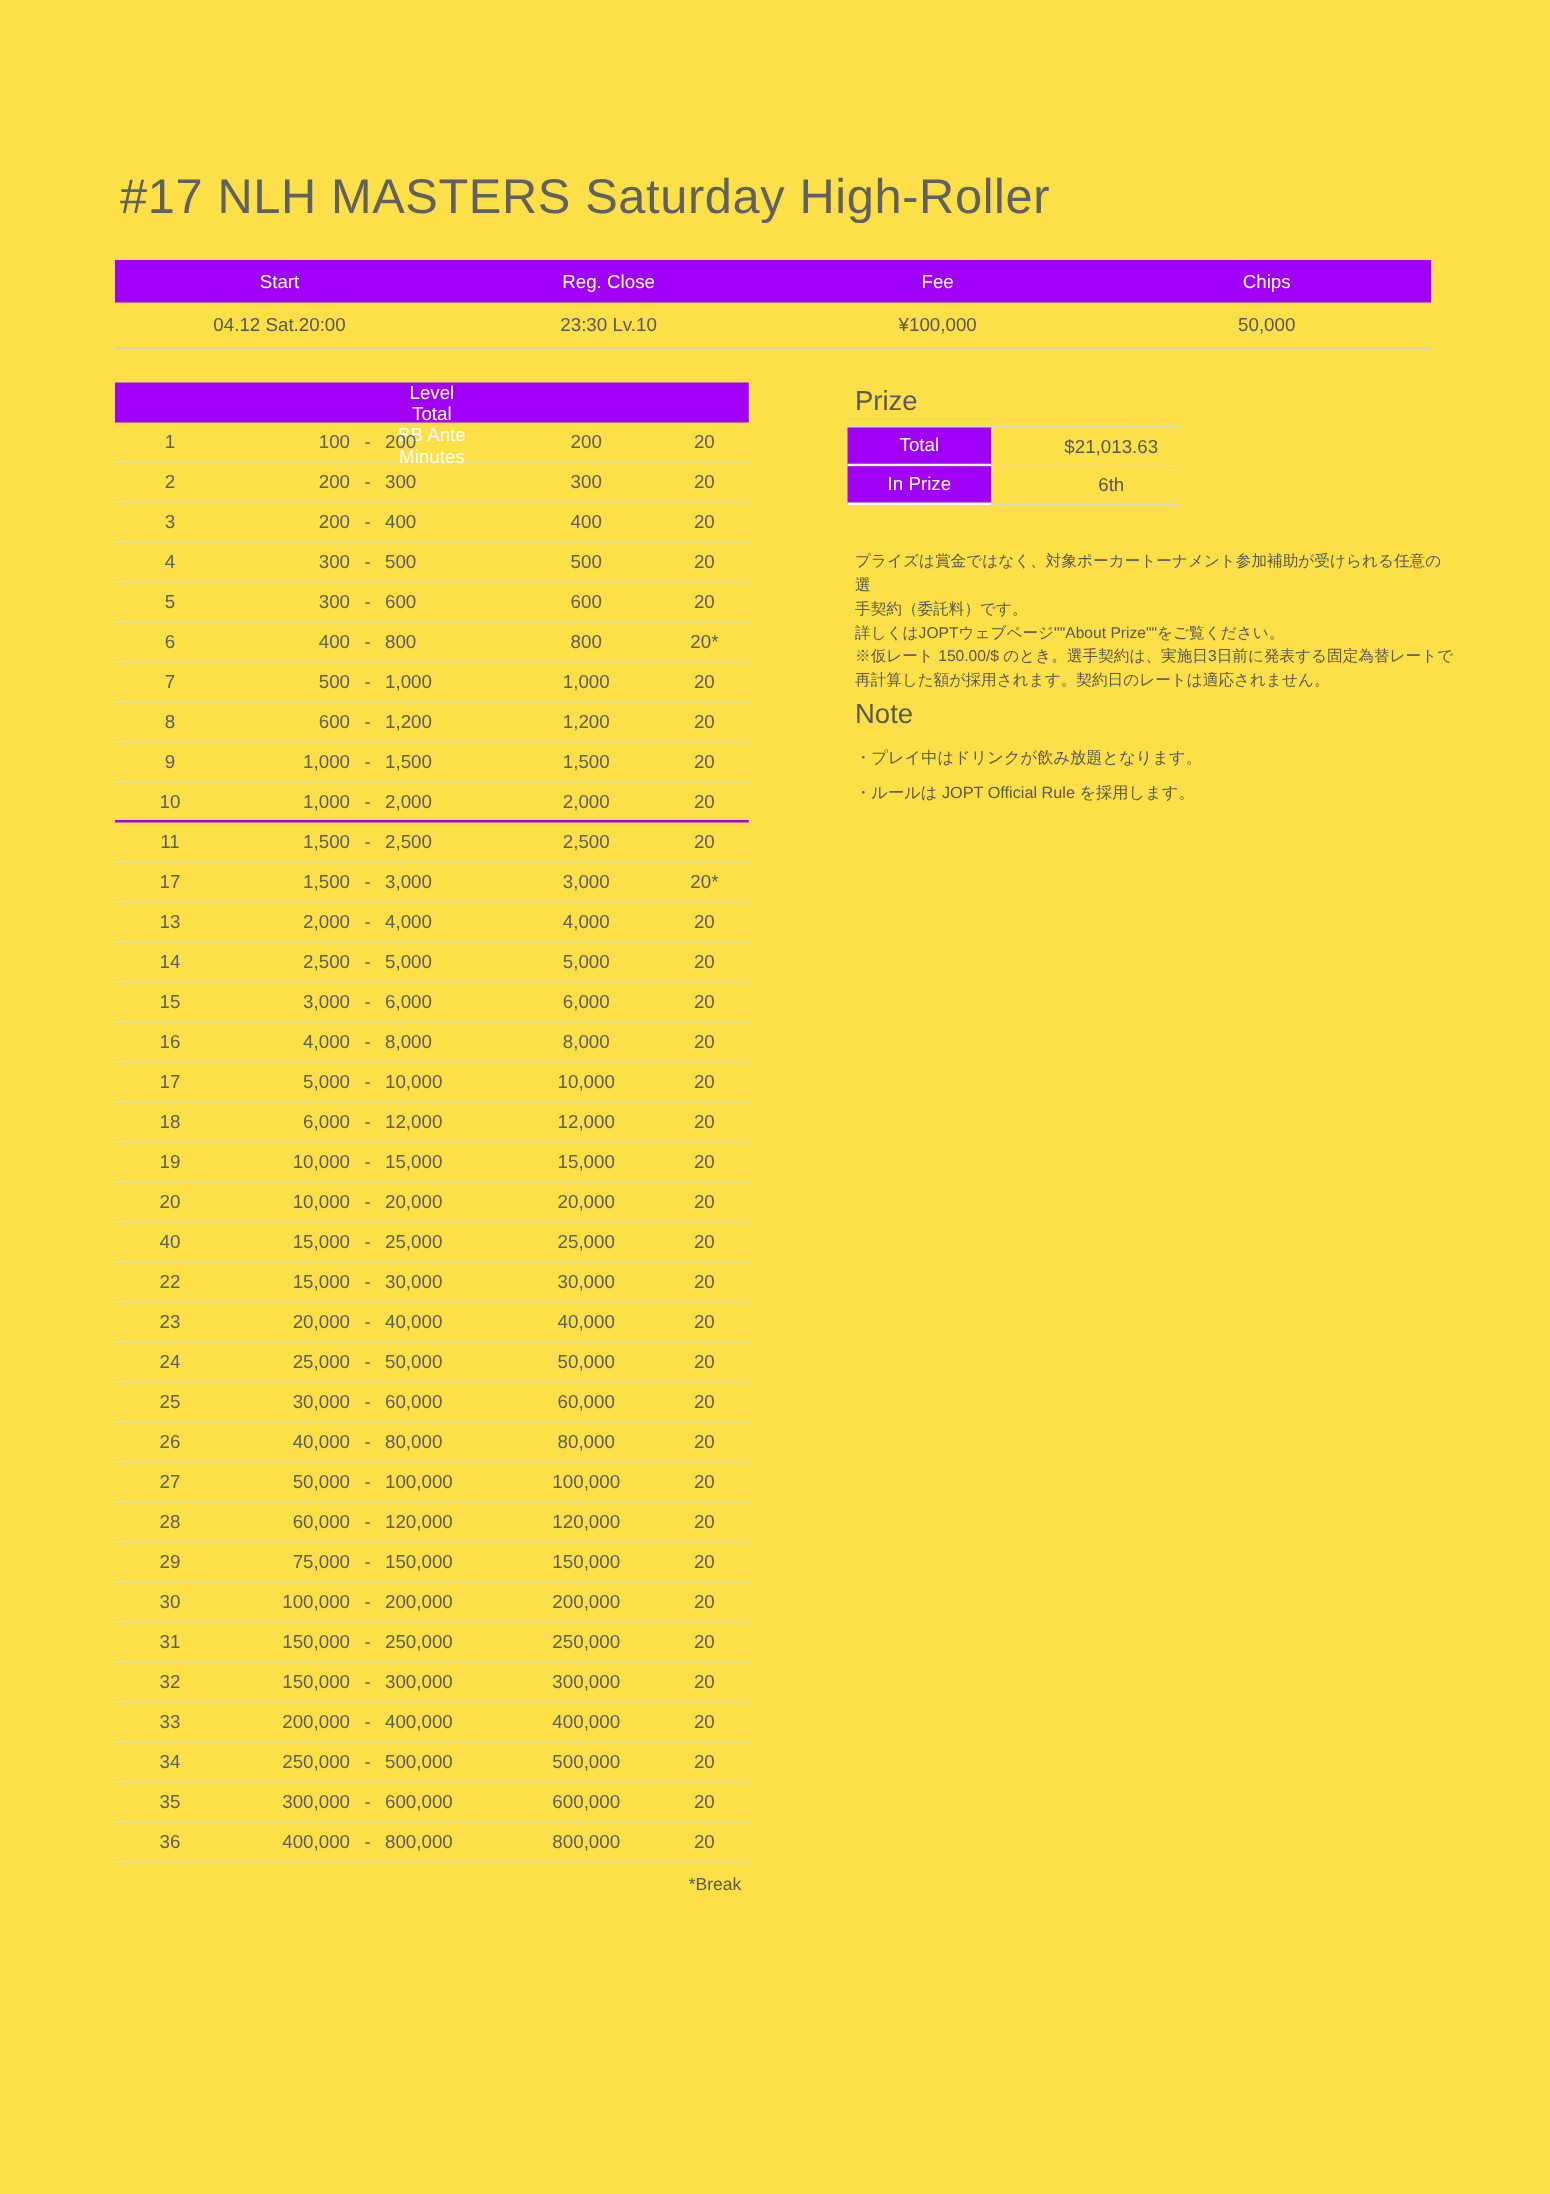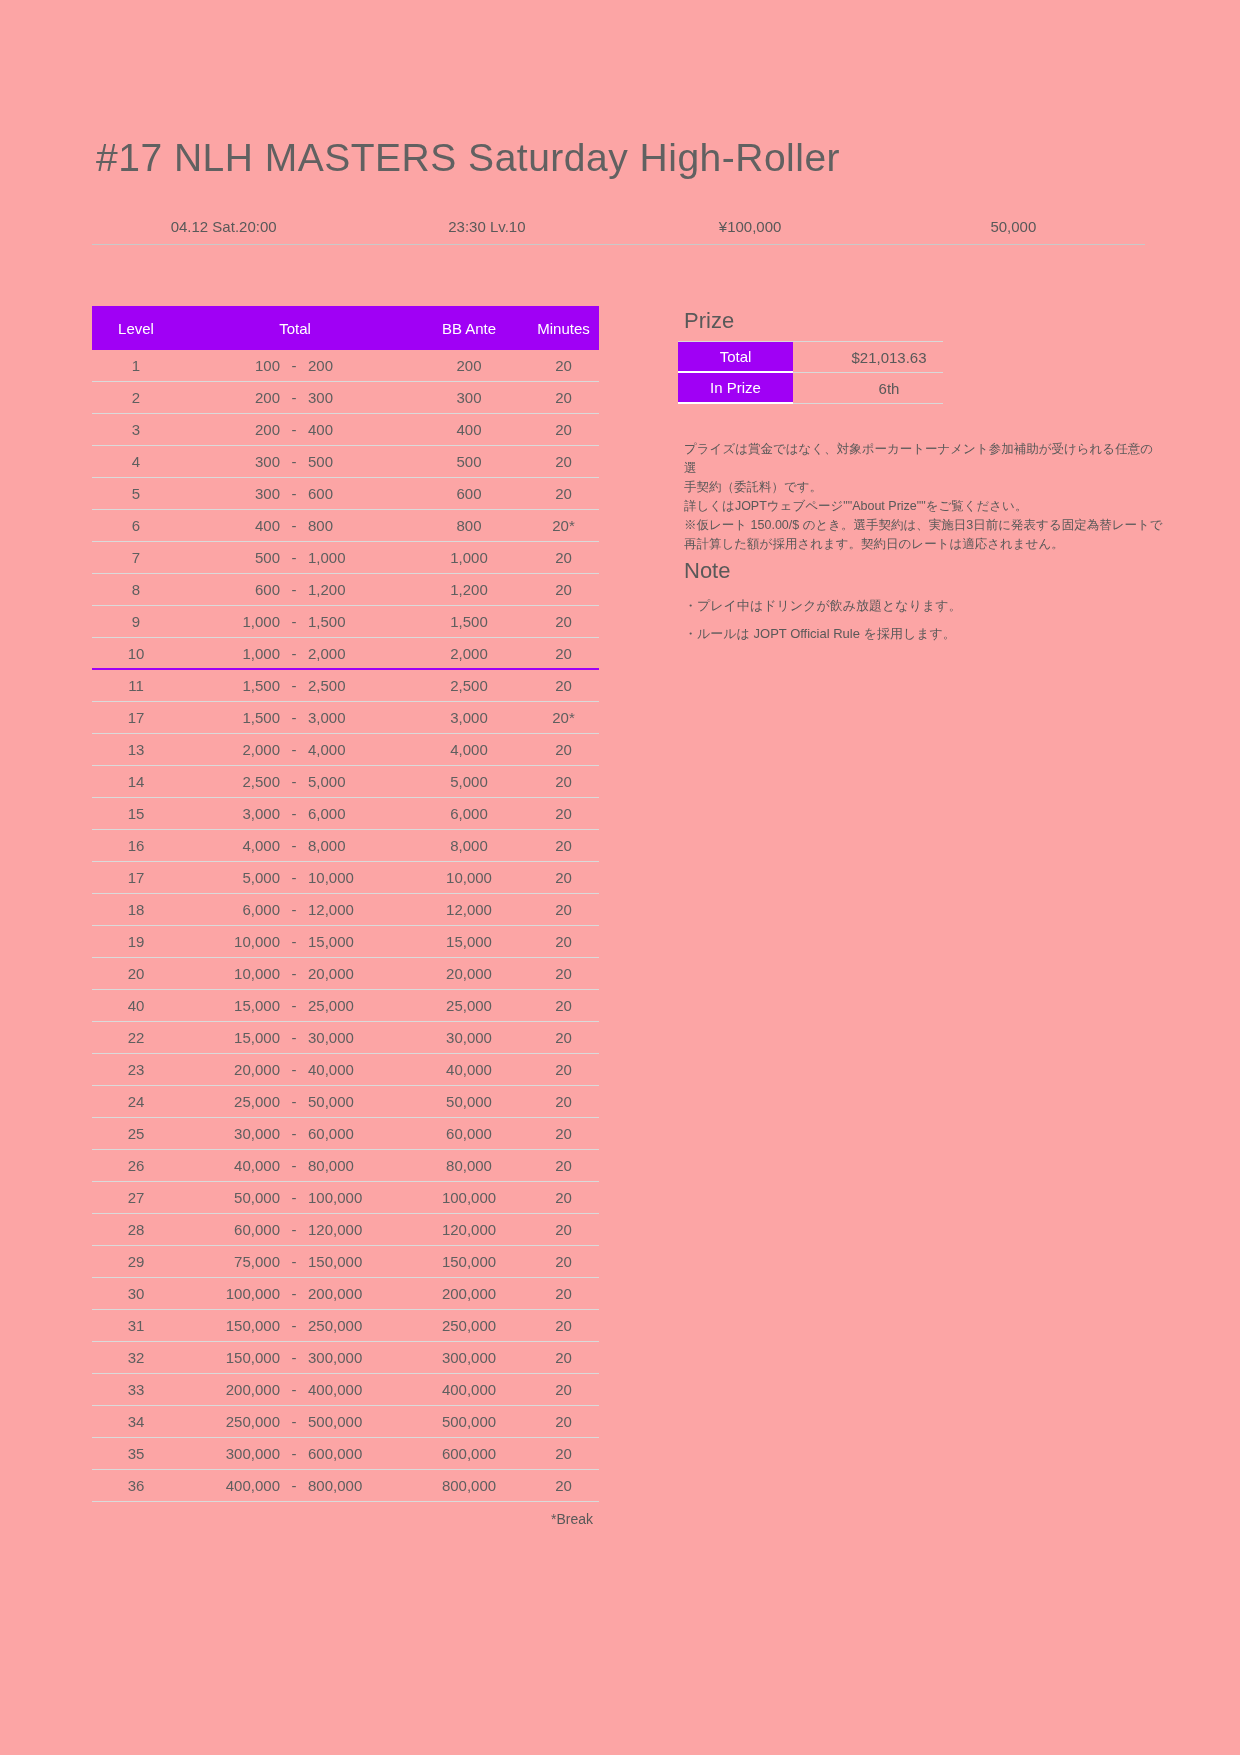--- a/index.html
+++ b/index.html
@@ -1,32 +1,32 @@
 <!DOCTYPE html>
 <html style="--accent: #A000F5;"><head>
 <meta charset="utf-8">
 <style>
   html,body { margin:0; padding:0; background:#ffffff; }
   .page {
-    position:relative; width:1240px; height:1755px; background:#fca5a5;
+    position:relative; width:1240px; height:1755px; background:#fde047;
     font-family:"Liberation Sans", sans-serif; color:#595959; overflow:hidden;
   }
   .title {
     position:absolute; left:96px; top:136px; font-size:39px; font-weight:400;
     color:#616161; letter-spacing:0.5px; white-space:nowrap;
   }
   
   .info-table { position:absolute; left:92px; top:208px; width:1053px; }
   .info-head { display:flex; height:34px; background:var(--accent); color:#fff; font-size:15px; }
   .info-head > div { flex:1; display:flex; align-items:center; justify-content:center; }
   .info-vals { display:flex; height:36px; border-bottom:1px solid #c9c9c9; font-size:15px; color:#595959; }
   .info-vals > div { flex:1; display:flex; align-items:center; justify-content:center; }
   
   .structure { position:absolute; left:92px; top:306px; width:507px; }
-  .s-head { display:flex; height:44px; background:var(--accent); color:#fff; font-size:15px; align-items:center; }
+  .s-head { display:flex; height:32px; background:var(--accent); color:#fff; font-size:15px; align-items:center;flex-direction:column; }
   .s-head .h-level { width:88px; text-align:center; }
   .s-head .h-blinds { width:230px; text-align:center; }
   .s-head .h-ante { width:118px; text-align:center; }
   .s-head .h-min { flex:1; text-align:center; }
   .s-row { display:flex; height:32px; align-items:center; border-bottom:1px solid #dadada; font-size:15px; color:#5f5f5f; box-sizing:border-box; }
   .s-row.reg-close { border-bottom:2px solid var(--accent); }
   .c-level { width:88px; text-align:center; }
   .c-blinds { width:230px; display:flex; }
   .c-blinds .sb { width:100px; text-align:right; }
   .c-blinds .dash { width:28px; text-align:center; }
@@ -49,20 +49,26 @@
   .note-item { font-size:13px; line-height:28px; color:#595959; }
 </style>
 </head>
 <body>
 
 <div class="page">
 
   <div class="title">#17 NLH MASTERS Saturday High-Roller</div>
 
   <div class="info-table">
+    <div class="info-head">
+      <div>Start</div>
+      <div>Reg. Close</div>
+      <div>Fee</div>
+      <div>Chips</div>
+    </div>
     <div class="info-vals">
       <div>04.12 Sat.20:00</div>
       <div>23:30 Lv.10</div>
       <div>¥100,000</div>
       <div>50,000</div>
     </div>
   </div>
 
   <div class="structure">
     <div class="s-head">

